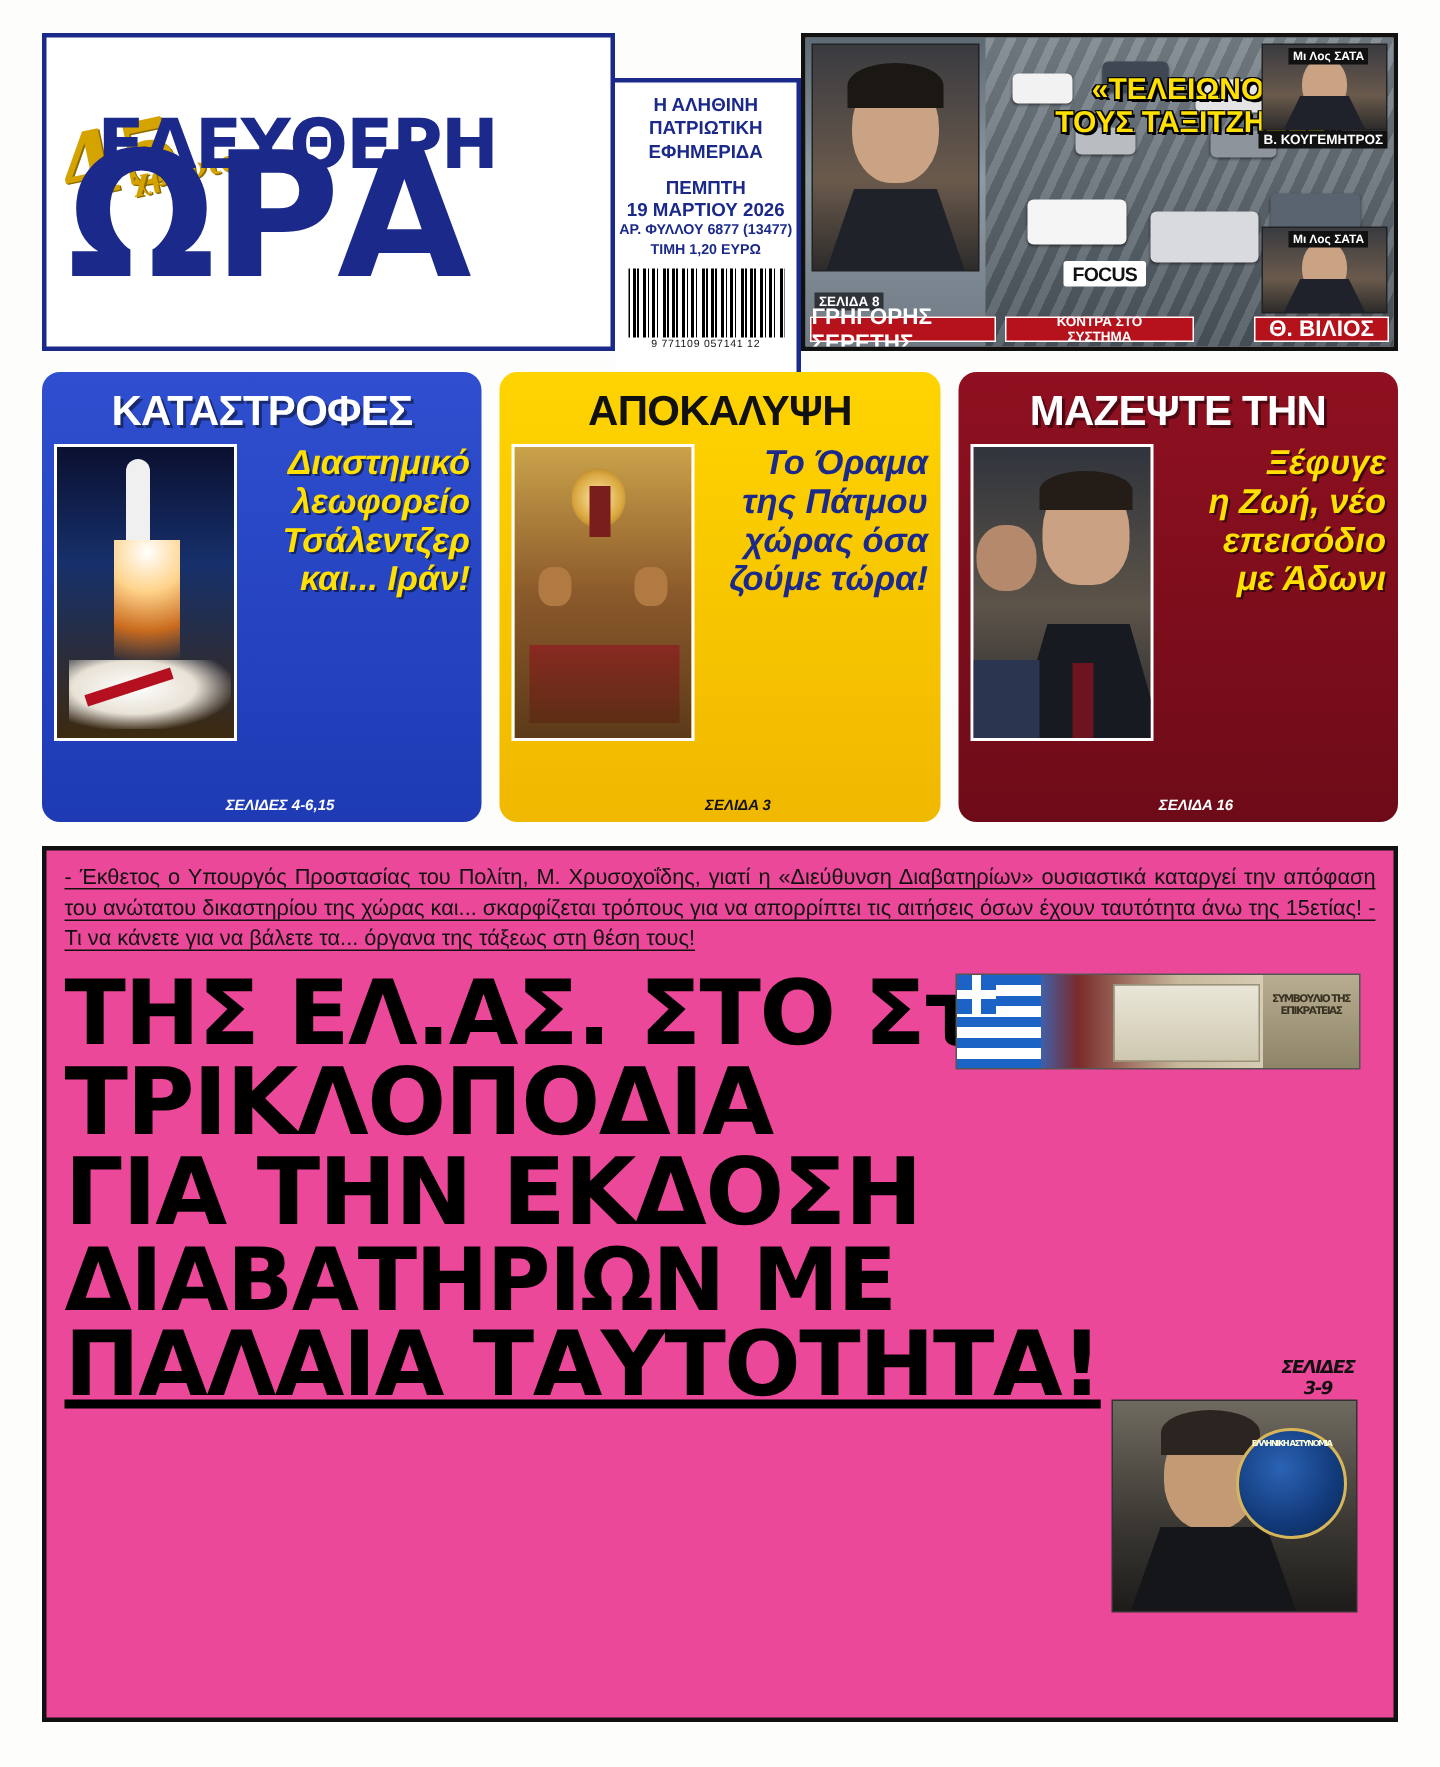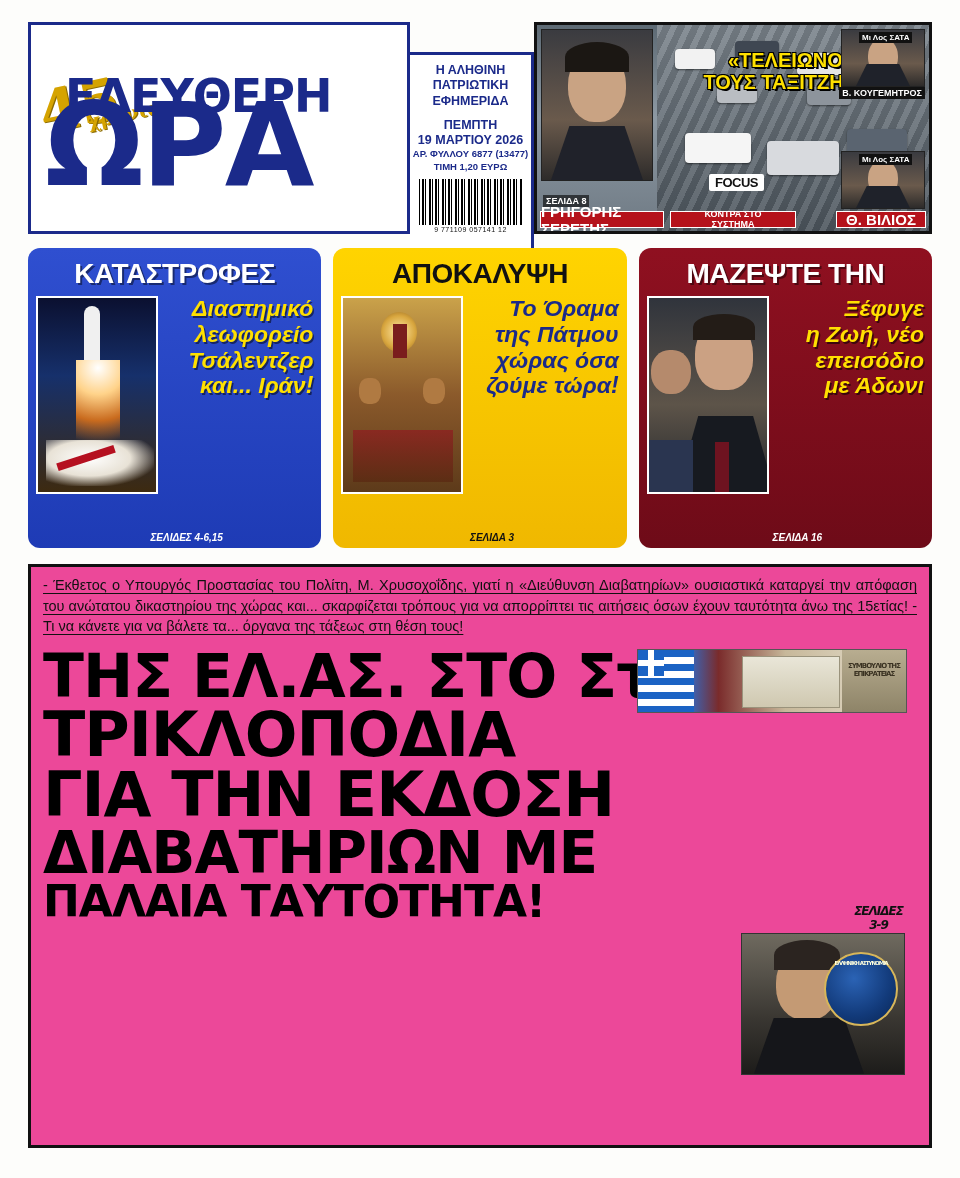--- a/index.html
+++ b/index.html
@@ -333,21 +333,21 @@
     font-size: 62px;
     line-height: 0.97;
     letter-spacing: -1px;
     position: relative;
   }
   .hl-line { white-space: nowrap; }
   .hl-line.l1 { font-size: 62px; }
   .hl-line.l2 { font-size: 60px; }
   .hl-line.l3 { font-size: 62px; }
   .hl-line.l4 { font-size: 58px; }
-  .hl-line.l5 { font-size: 44px; }
+  .hl-line.l5 { font-size: 60px; text-decoration: underline; }
   .passport-img {
     position: absolute;
     right: 10px;
     top: 2px;
     width: 268px;
     height: 62px;
     border: 1px solid #555;
     background: linear-gradient(90deg,#1b4fa0 0%, #2f6fd0 18%, #7a2b2b 30%, #c7b89a 55%, #e8e2d2 100%);
     overflow: hidden;
   }

